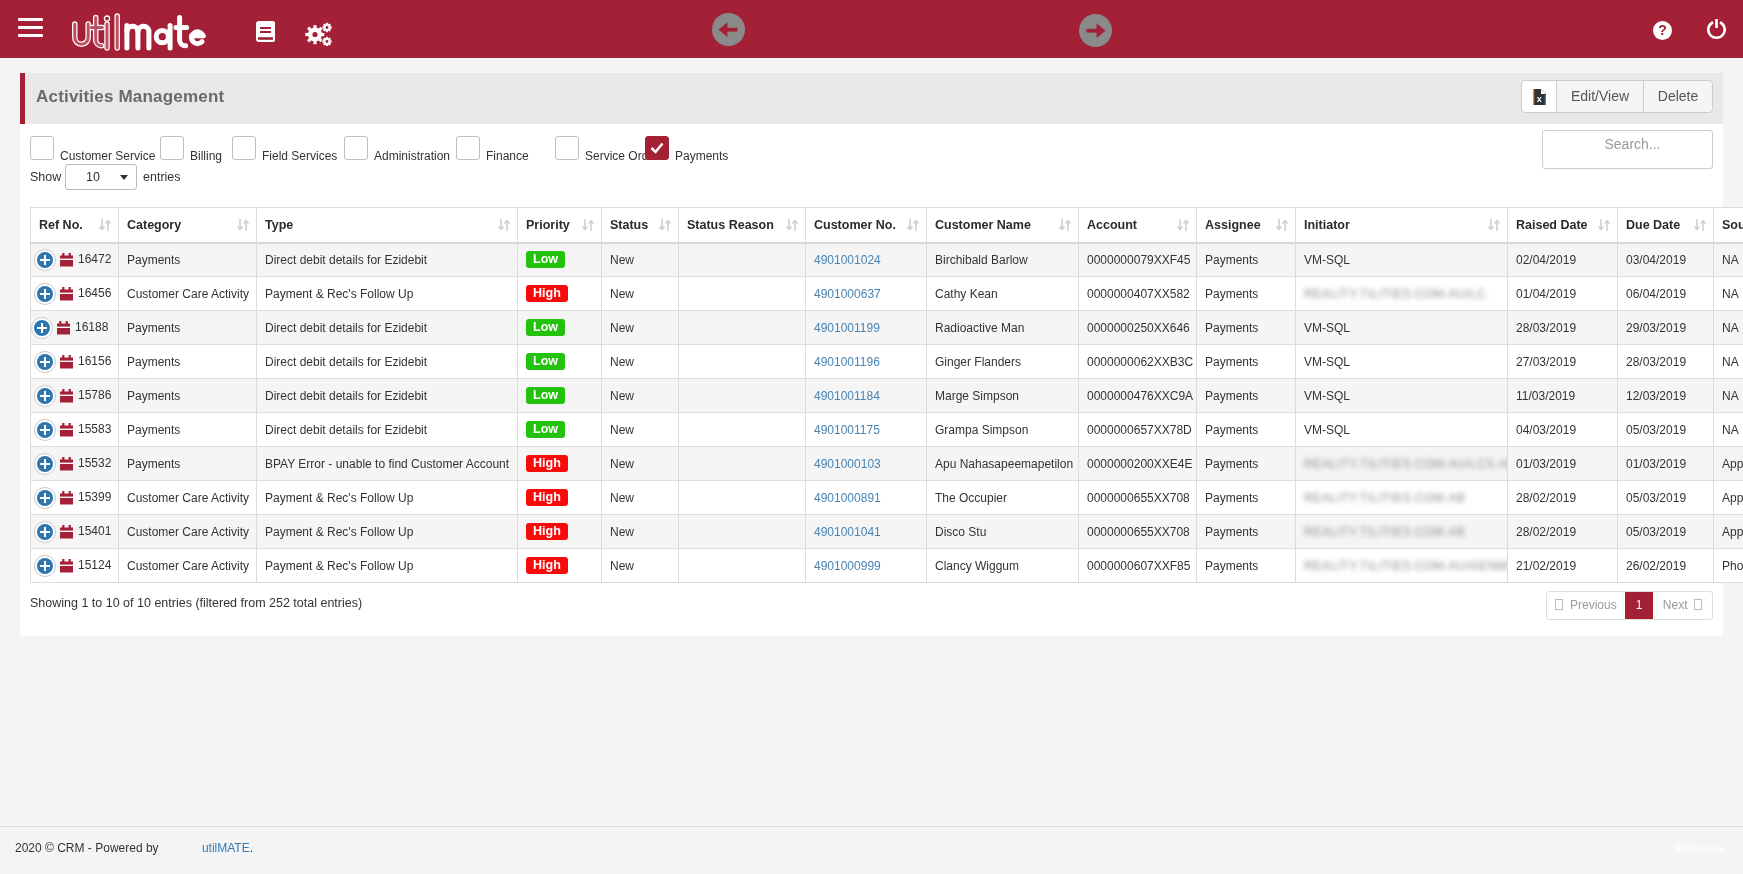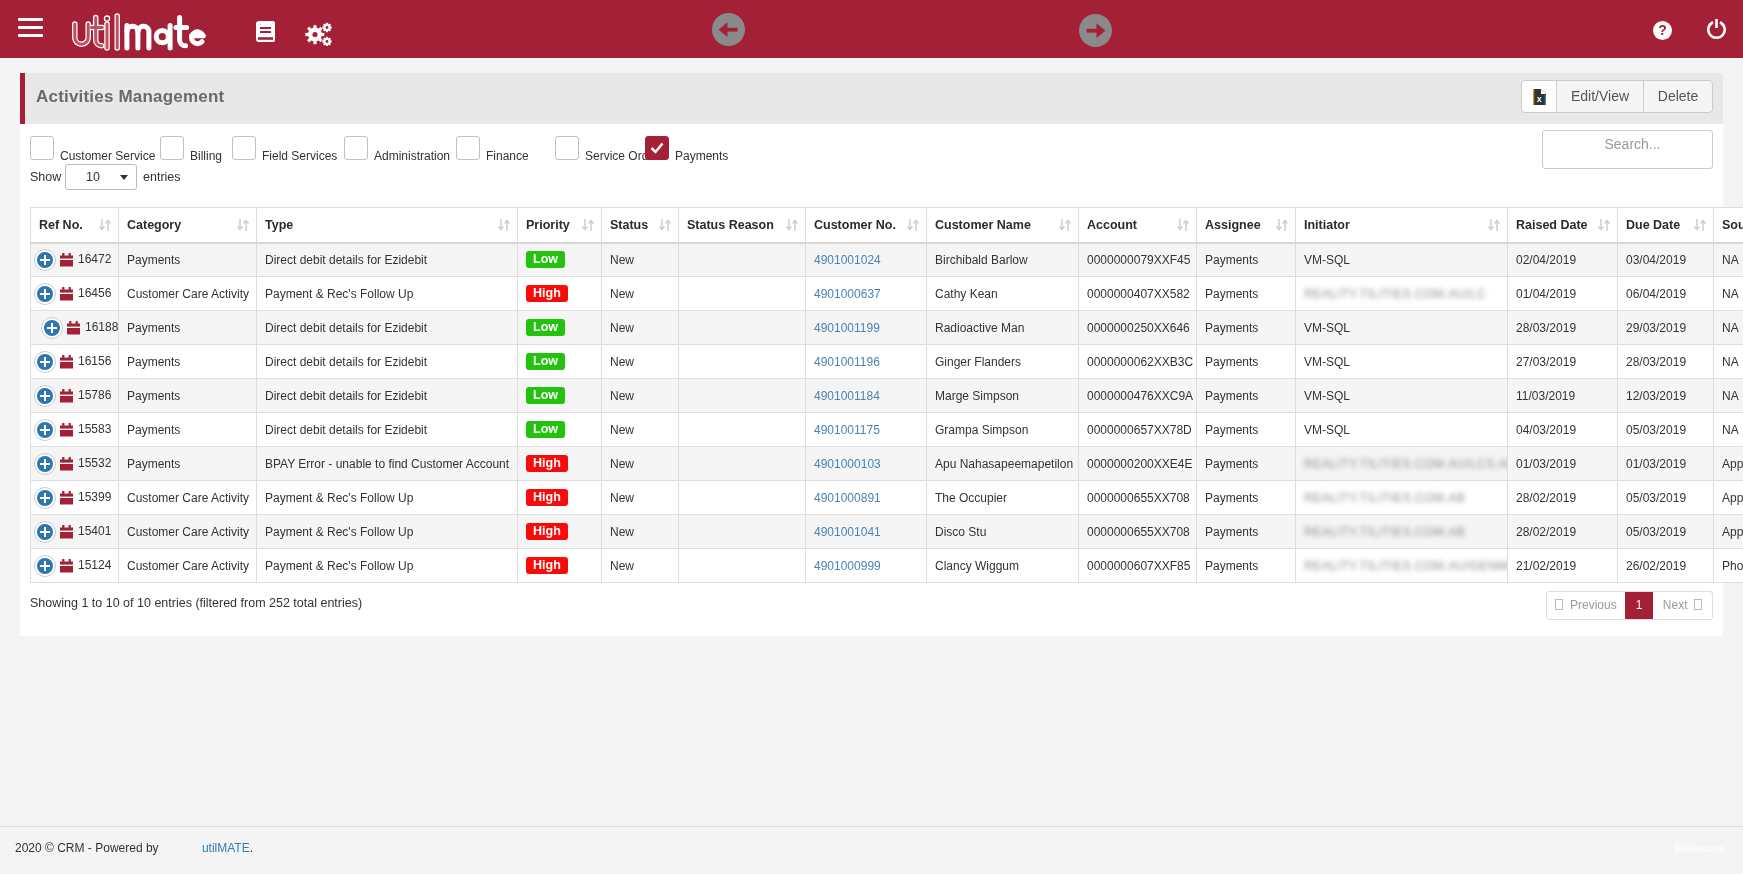--- a/index.html
+++ b/index.html
@@ -318,21 +318,21 @@
               <td><a class="cn">4901000637</a></td>
               <td>Cathy Kean</td>
               <td>0000000407XX582</td>
               <td>Payments</td>
               <td><span class="blur">REALITY.TILITIES.COM.AU/LC</span></td>
               <td>01/04/2019</td>
               <td>06/04/2019</td>
               <td>NA</td>
             </tr>
             <tr class="odd">
-              <td style="padding-left:10px"><span class="plus"><i></i></span><svg width="13" height="14" viewBox="0 0 13 14" style="vertical-align:middle;margin-right:5px">
+              <td style="padding-left:0"><span class="plus"><i></i></span><svg width="13" height="14" viewBox="0 0 13 14" style="vertical-align:middle;margin-right:5px">
                   <rect x="2.2" y="0" width="2.2" height="4" fill="#a32036"></rect>
                   <rect x="8.6" y="0" width="2.2" height="4" fill="#a32036"></rect>
                   <path d="M0,2.5 H13 V13.5 H0 Z" fill="#a32036"></path>
                   <rect x="0" y="5.6" width="13" height="1.4" fill="#f9f9f9"></rect>
                 </svg>16188</td>
               <td>Payments</td>
               <td>Direct debit details for Ezidebit</td>
               <td><span class="badge blow">Low</span></td>
               <td>New</td>
               <td></td>

